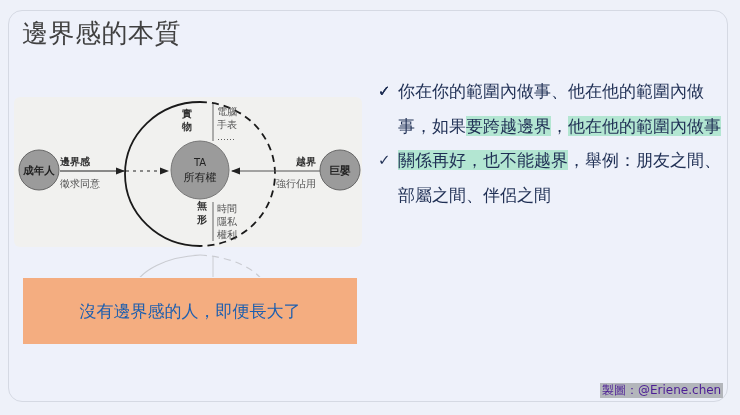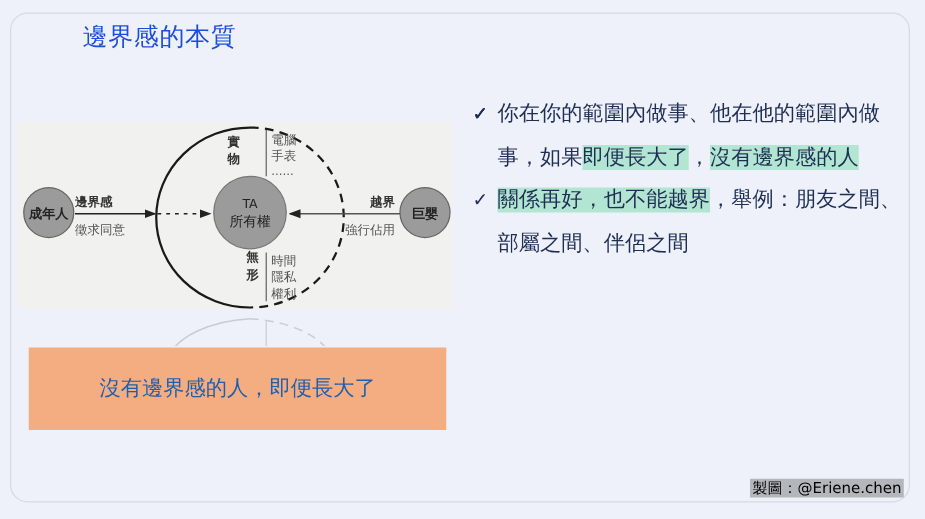--- a/index.html
+++ b/index.html
@@ -13,25 +13,24 @@
     position: absolute;
     left: 8px; top: 10px;
     width: 720px; height: 392px;
     border: 1px solid #d5d9e3;
     border-radius: 14px;
     background: #eef1fa;
   }
   .title {
     position: absolute;
     left: 22px; top: 16px;
-    font-size: 20px;
-    color: #1d4ed8;
+    font-size: 26px;
+    color: #404040;
     letter-spacing: 0.5px;
     font-weight: normal;
-    margin-left: 44px;
   }
   
   .diagram {
     position: absolute;
     left: 14px; top: 97px;
     width: 348px; height: 150px;
     background: #f1f1ef;
     border-radius: 6px;
   }
   .diagram svg { position: absolute; left: 0; top: 0; }
@@ -71,21 +70,21 @@
     position: absolute;
     left: 0; top: 0;
     font-size: 15px;
     color: #1f2f54;
   }
   .hl { background: #b3e6d2; }
   .credit {
     position: absolute;
     left: 600px; top: 383px;
     background: #b3b6bb;
-    color: #000000;
+    color: #4c1d95;
     font-size: 12px;
     padding: 0 2px;
     line-height: 15px;
   }
 </style>
 </head>
 <body>
 
 <div class="slide-frame"></div>
 
@@ -149,21 +148,21 @@
 
 <ul class="bullets">
   <li>
     <span class="check">✓</span>
   </li>
   <li>
     <span class="check">✓</span>
   </li>
   <li>
     <span class="check">✓</span>
-    <span>你在你的範圍內做事、他在他的範圍內做事，如果</span><span class="hl">即便長大了</span><span>，</span><span class="hl">沒有邊界感的人</span>
+    <span>你在你的範圍內做事、他在他的範圍內做事，如果</span><span class="hl">要跨越邊界</span><span>，</span><span class="hl">他在他的範圍內做事</span>
   </li>
   <li>
     <span class="check">✓</span>
     <span class="hl">關係再好，也不能越界</span><span>，舉例：朋友之間、部屬之間、伴侶之間</span>
   </li>
 </ul>
 
 <div class="credit">製圖：@Eriene.chen</div>
 
 </body></html>

